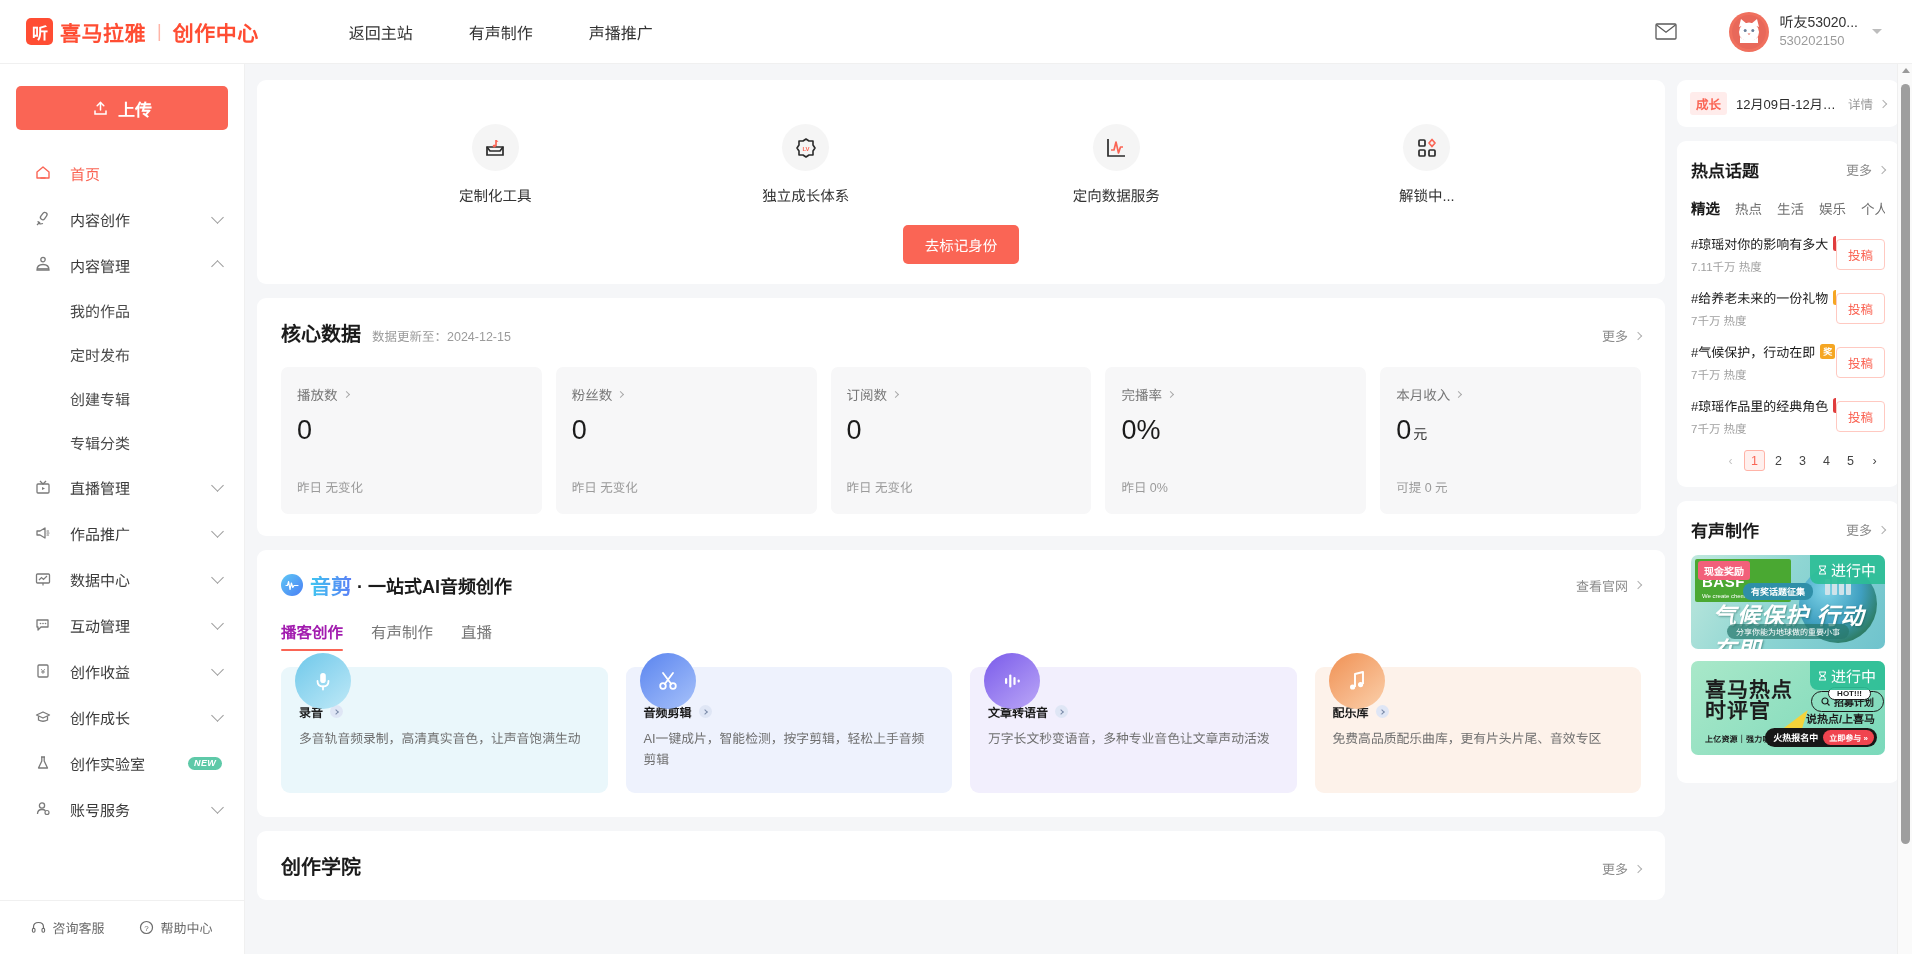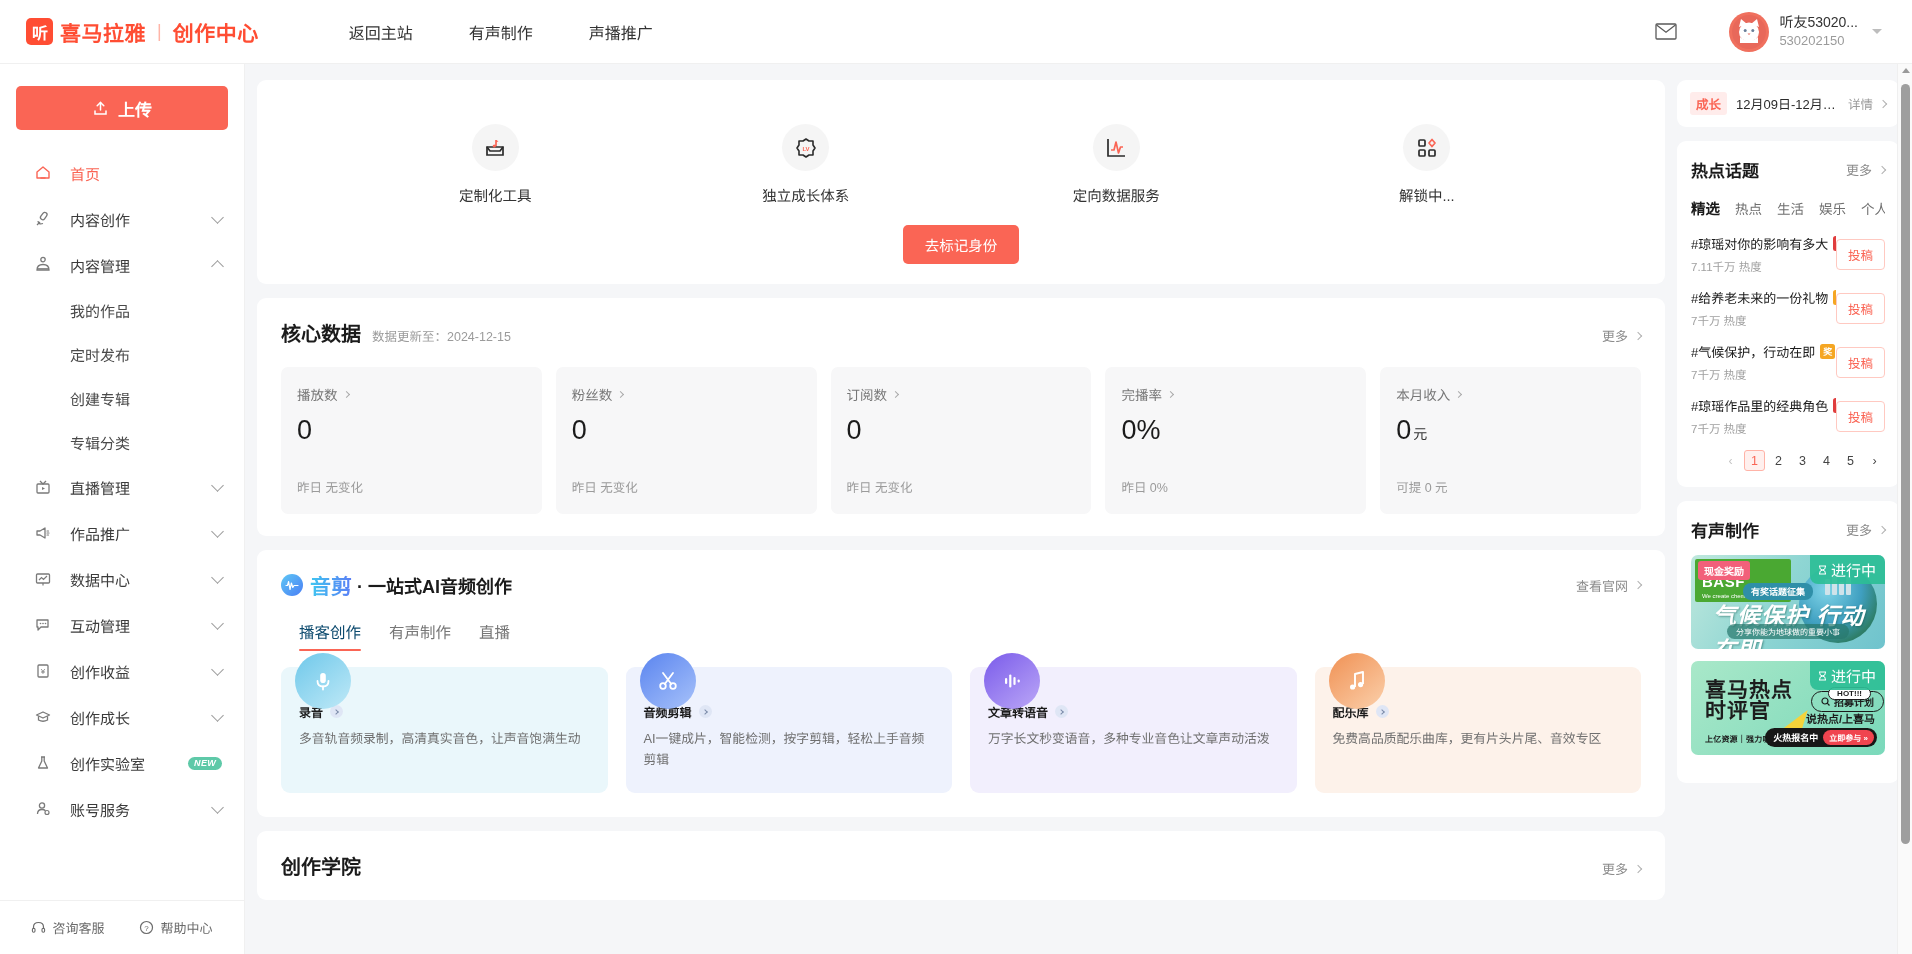--- a/index.html
+++ b/index.html
@@ -166,21 +166,21 @@
     font-size: 21px; font-weight: bold;
     background: linear-gradient(90deg,#3fc6f0,#5b7ef6);
     -webkit-background-clip: text; background-clip: text; color: transparent;
   }
   .ai-tag { font-size: 18px; font-weight: bold; color: #1b1b1b; margin-left: 5px; }
   .ai-tabs { display: flex; margin-top: 20px; gap: 28px; }
   .ai-tab {
     font-size: 15.5px; color: #777; cursor: pointer; padding-bottom: 9px;
     position: relative;
   }
-  .ai-tab.active { color: #0c4a6e; font-weight: normal; margin-left: 18px; }
+  .ai-tab.active { color: #a21caf; font-weight: bold; }
   .ai-tab.active::after {
     content: ""; position: absolute; left: 0; right: 0; bottom: 0;
     height: 2.5px; background: #fa6555; border-radius: 2px;
   }
   .feat-row { display: flex; gap: 18px; margin-top: 16px; }
   .feat {
     flex: 1; border-radius: 9px; padding: 36px 18px 22px; position: relative;
     min-height: 126px; cursor: pointer;
   }
   .feat-ico {

